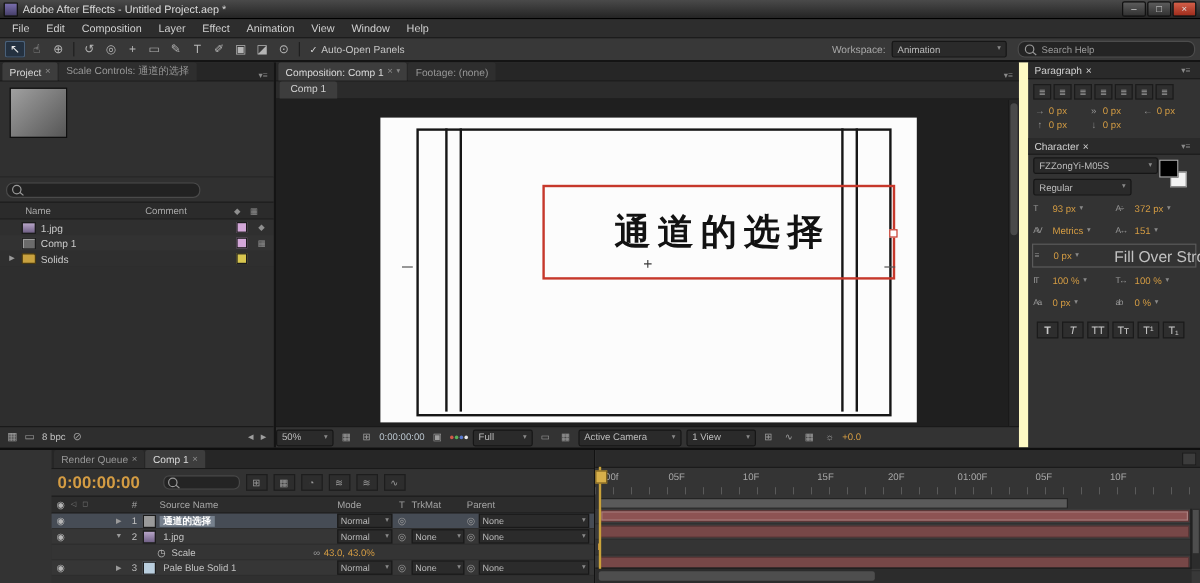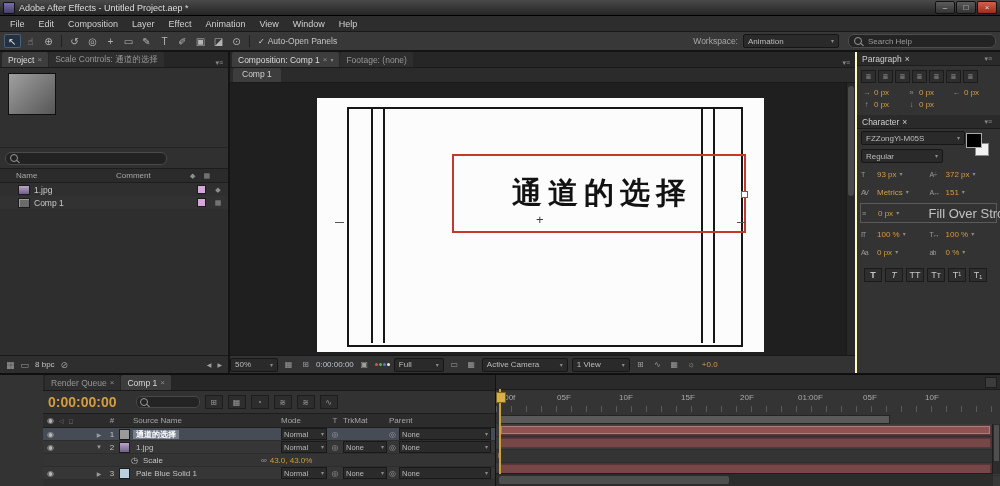--- a/index.html
+++ b/index.html
@@ -37,37 +37,37 @@
              display:flex;align-items:center;padding:0 5px;gap:4px;margin-left:8px;flex:0 0 auto;}
   .searchbox input{background:transparent;border:0;outline:0;color:#bdbdbd;font-size:8px;width:100%;
                    font-family:"Liberation Sans",sans-serif;}
   .searchbox input::placeholder{color:#9a9a9a;}
   .mag{width:6px;height:6px;border:1px solid #9a9a9a;border-radius:50%;position:relative;flex:0 0 auto;}
   .mag::after{content:"";position:absolute;width:4px;height:1px;background:#9a9a9a;right:-3px;bottom:-1px;transform:rotate(40deg);}
 
   
   .main{flex:1;display:flex;min-height:0;}
   .left-panel{width:228px;background:#313131;border-right:2px solid #141414;display:flex;flex-direction:column;flex:0 0 auto;}
-  .center-panel{flex:1;background:#333;border-right:2px solid #fef9c3;display:flex;flex-direction:column;min-width:0;}
+  .center-panel{flex:1;background:#333;border-right:8px solid #fef9c3;display:flex;flex-direction:column;min-width:0;}
   .right-panel{width:143px;background:#333;display:flex;flex-direction:column;flex:0 0 auto;position:relative;}
 
   .tabbar{height:14px;background:#262626;display:flex;align-items:flex-end;padding:1px 2px 0;gap:1px;border-bottom:1px solid #1a1a1a;flex:0 0 auto;}
   .tab{display:flex;align-items:center;gap:3px;padding:1px 6px;background:#2e2e2e;color:#979797;
        border-radius:2px 2px 0 0;height:13px;font-size:8.5px;white-space:nowrap;overflow:hidden;}
   .tab.active{background:#3d3d3d;color:#dadada;}
   .tab .x{color:#8a8a8a;font-size:8px;}
   .pmenu{margin-left:auto;color:#8a8a8a;font-size:7px;padding:0 3px;}
 
   
   .thumb-area{height:74px;background:#303030;border-bottom:1px solid #242424;padding:5px 0 0 8px;}
   .thumb{width:46px;height:40px;background:linear-gradient(135deg,#a0a0a0,#565656);border:1px solid #0f0f0f;}
   .psearch{height:20px;display:flex;align-items:center;padding:0 5px;background:#303030;}
   .sfield{width:152px;height:11px;background:#222;border:1px solid #4a4a4a;border-radius:6px;display:flex;align-items:center;padding:0 4px;gap:3px;}
   .pl-header{height:13px;background:#2b2b2b;border-top:1px solid #1d1d1d;border-bottom:1px solid #1d1d1d;
-             display:flex;align-items:center;color:#a8a8a8;font-size:8px;}
+             display:flex;align-items:center;color:#a8a8a8;font-size:8px;justify-content:center;}
   .h-name{padding-left:16px;width:100px;}
   .h-comment{width:74px;}
   .h-ic{color:#8f8f8f;font-size:7px;margin-right:8px;}
   .prow{height:13px;display:flex;align-items:center;padding-left:6px;gap:4px;color:#cacaca;font-size:8.5px;background:#2f2f2f;}
   .prow:nth-child(even){background:#323232;}
   .exp8{width:8px;color:#9a9a9a;font-size:6px;text-align:center;flex:0 0 auto;}
   .pi-footage{width:10px;height:8px;background:linear-gradient(#b9a6c9,#6f5f85);border:1px solid #1c1c1c;flex:0 0 auto;}
   .pi-comp{width:10px;height:8px;background:#6b6b6b;border:1px solid #1c1c1c;box-shadow:inset 1px 1px 0 #9c9c9c;flex:0 0 auto;}
   .pi-folder{width:10px;height:7px;background:#c9a23f;border:1px solid #4a3a10;border-radius:1px 2px 1px 1px;flex:0 0 auto;}
   .plabel{width:7px;height:7px;border:1px solid #1c1c1c;margin-left:auto;flex:0 0 auto;}
@@ -263,20 +263,27 @@
           <span class="plabel" style="background:#d3a7d8;"></span>
           <span class="ptype">◆</span>
         </div>
         <div class="prow">
           <span class="exp8"></span>
           <span class="pi-comp"></span>
           <span>Comp 1</span>
           <span class="plabel" style="background:#d3a7d8;"></span>
           <span class="ptype">▦</span>
         </div>
+        <div class="prow">
+          <span class="exp8">▶</span>
+          <span class="pi-folder"></span>
+          <span>Solids</span>
+          <span class="plabel" style="background:#d8c64f;"></span>
+          <span class="ptype"></span>
+        </div>
       </div>
       <div class="pfill"></div>
       <div class="pfoot">
         <span class="fic">▦</span>
         <span class="fic">▭</span>
         <span>8 bpc</span>
         <span class="fic">⊘</span>
         <span class="spacer"></span>
         <span class="fic" style="font-size:6px;">◀</span>
         <span class="fic" style="font-size:6px;">▶</span>

